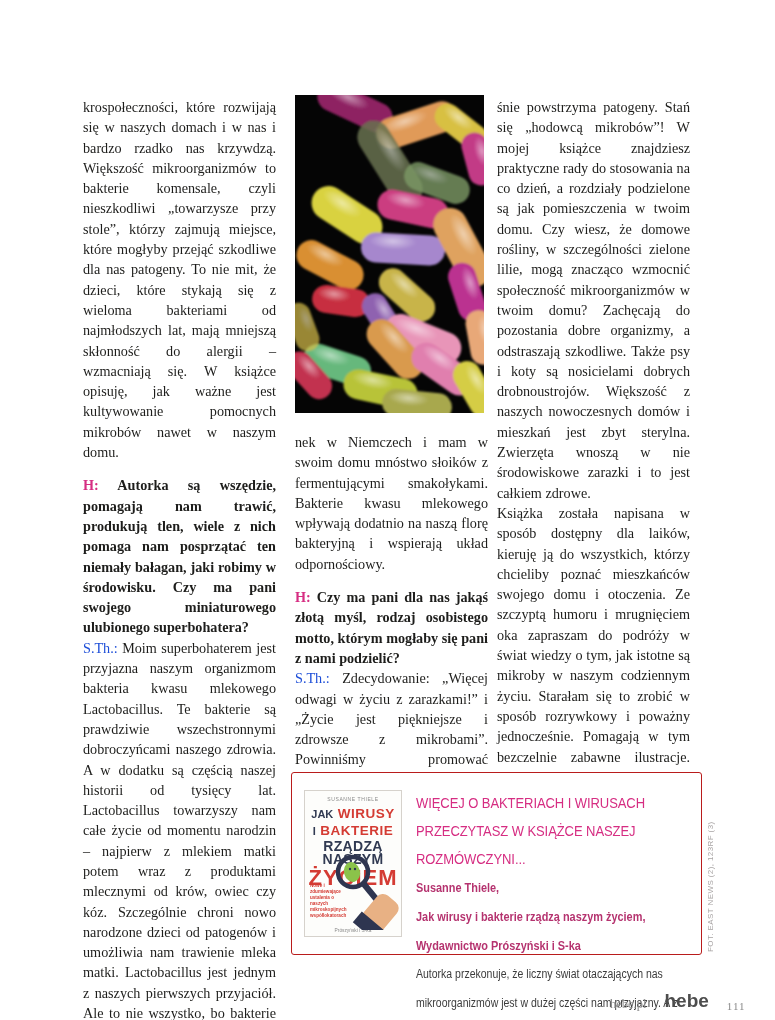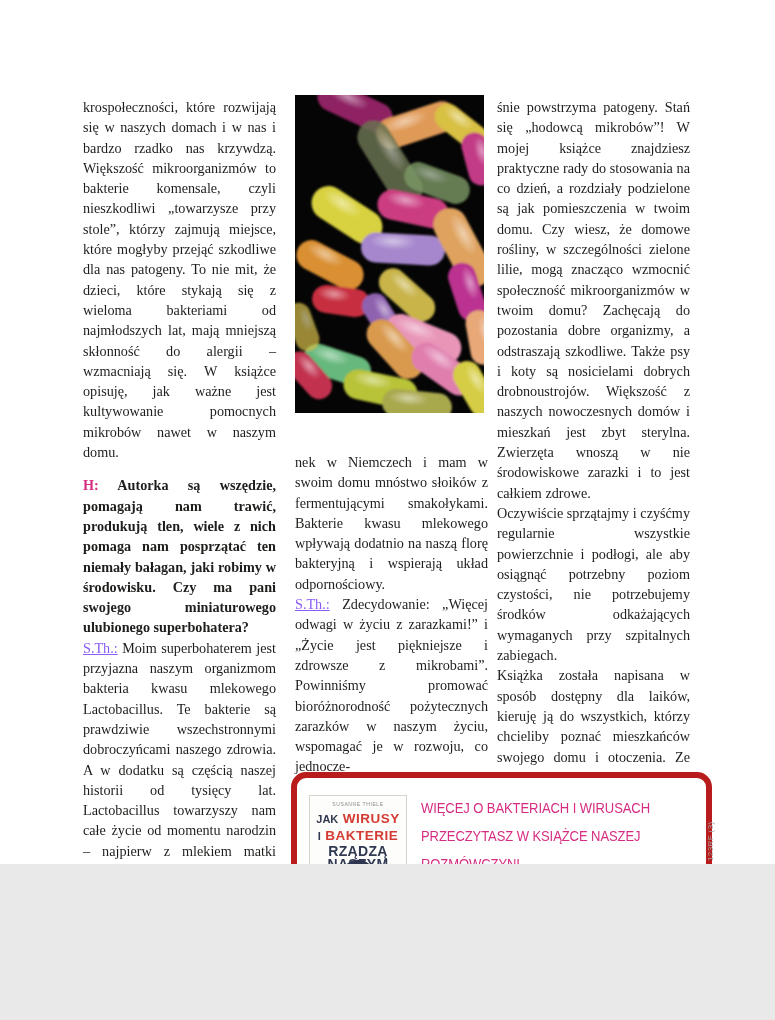--- a/index.html
+++ b/index.html
@@ -1,43 +1,43 @@
 <!DOCTYPE html>
 <html><head>
 <meta charset="utf-8">
 <style>
   html,body { margin:0; padding:0; background:#e9e9e9; }
   #page {
-    position:relative; width:775px; height:864px; margin:0 auto;
+    position:relative; width:775px; height:1020px; margin:0 auto;
     background:#ffffff; overflow:hidden;
     font-family:"Liberation Serif", serif; color:#1d1d1b;
   }
   
   .col {
     position:absolute; width:193px;
     font-size:14.2px; line-height:20.3px;
     text-align:justify; color:#1d1d1b;
   }
   #col1 { left:83px;  top:97px;  }
-  #col2 { left:295px; top:452px; }
+  #col2 { left:295px; top:432px; }
   #col3 { left:497px; top:97px;  }
   .col p { margin:0; }
   .col p.question { font-weight:bold; margin-top:13px; }
   .h-prefix  { color:#d62d82; font-weight:bold; }
-  .sth-prefix{ color:#8b5cf6;text-decoration:underline; }
+  .sth-prefix{ color:#1d4ed8; }
   
   #photo {
     position:absolute; left:295px; top:95px; width:189px; height:318px;
     background:#050505; overflow:hidden;
   }
   #photo svg { display:block; }
   
   #promo {
     position:absolute; left:291px; top:772px; width:409px; height:181px;
-    border:6px solid #b91c1c; border-radius:15px; background:#fff;
+    border:1px solid #b91c1c; border-radius:3px; background:#fff;
     font-family:"Liberation Sans", sans-serif;
   }
   #cover {
     position:absolute; left:12px; top:17px; width:98px; height:147px;
     background:#fdfdfb; border:1px solid #d6d2cc; box-sizing:border-box;
     overflow:hidden; font-family:"Liberation Sans", sans-serif; text-align:center;
   }
   .cov-author { margin-top:5px; font-size:5px; letter-spacing:.6px; color:#8a8a8a; }
   .cov-l1 { margin-top:4px; line-height:14px; }
   .cov-l2 { line-height:18px; }
@@ -196,26 +196,26 @@
         <g transform="translate(186 242) rotate(80)">
             <rect x="-27" y="-13" width="55" height="26" rx="13" fill="#e8a878"></rect>
             <ellipse cx="-5" cy="-4" rx="17" ry="8" fill="url(#sheen)"></ellipse>
           </g>
       </g>
     </svg>
   </div>
 
   <div class="col" id="col2">
     <p>nek w Niemczech i mam w swoim domu mnóstwo słoików z fermentującymi smakołykami. Bakterie kwasu mlekowego wpływają dodatnio na naszą florę bakteryjną i wspierają układ odpornościowy.</p>
+    <p class="question"><span class="h-prefix">H:</span> <span>Czy ma pani dla nas jakąś złotą myśl, rodzaj osobistego motto, którym mogłaby się pani z nami podzielić?</span></p>
     <p><span class="sth-prefix">S.Th.:</span> <span>Zdecydowanie: „Więcej odwagi w życiu z zarazkami!” i „Życie jest piękniejsze i zdrowsze z mikrobami”. Powinniśmy promować bioróżnorodność pożytecznych zarazków w naszym życiu, wspomagać je w rozwoju, co jednocze-</span></p>
   </div>
 
   <div class="col" id="col3">
     <p>śnie powstrzyma patogeny. Stań się „hodowcą mikrobów”! W mojej książce znajdziesz praktyczne rady do stosowania na co dzień, a rozdziały podzielone są jak pomieszczenia w twoim domu. Czy wiesz, że domowe rośliny, w szczególności zielone lilie, mogą znacząco wzmocnić społeczność mikroorganizmów w twoim domu? Zachęcają do pozostania dobre organizmy, a odstraszają szkodliwe. Także psy i koty są nosicielami dobrych drobnoustrojów. Większość z naszych nowoczesnych domów i mieszkań jest zbyt sterylna. Zwierzęta wnoszą w nie środowiskowe zarazki i to jest całkiem zdrowe.</p>
-    <p>Oczywiście sprzątajmy i czyśćmy regularnie wszystkie powierzchnie i podłogi, ale aby osiągnąć potrzebny poziom czystości, nie potrzebujemy środków odkażających wymaganych przy szpitalnych zabiegach.</p>
     <p>Książka została napisana w sposób dostępny dla laików, kieruję ją do wszystkich, którzy chcieliby poznać mieszkańców swojego domu i otoczenia. Ze szczyptą humoru i mrugnięciem oka zapraszam do podróży w świat wiedzy o tym, jak istotne są mikroby w naszym codziennym życiu. Starałam się to zrobić w sposób rozrywkowy i poważny jednocześnie. Pomagają w tym bezczelnie zabawne ilustracje. Mam nadzieję, że moi polscy czytelnicy będą mieć masę zabawy, czytając moją książkę! ●</p>
   </div>
 
   <div id="promo">
     <div id="cover">
       <div class="cov-author">SUSANNE THIELE</div>
       <div class="cov-l1"><span class="cov-navy">JAK</span> <span class="cov-red">WIRUSY</span></div>
       <div class="cov-l2"><span class="cov-navy">I</span> <span class="cov-red">BAKTERIE</span></div>
       <div class="cov-l3">RZĄDZĄ NASZYM</div>
       <div class="cov-l4">ŻYCIEM</div>

